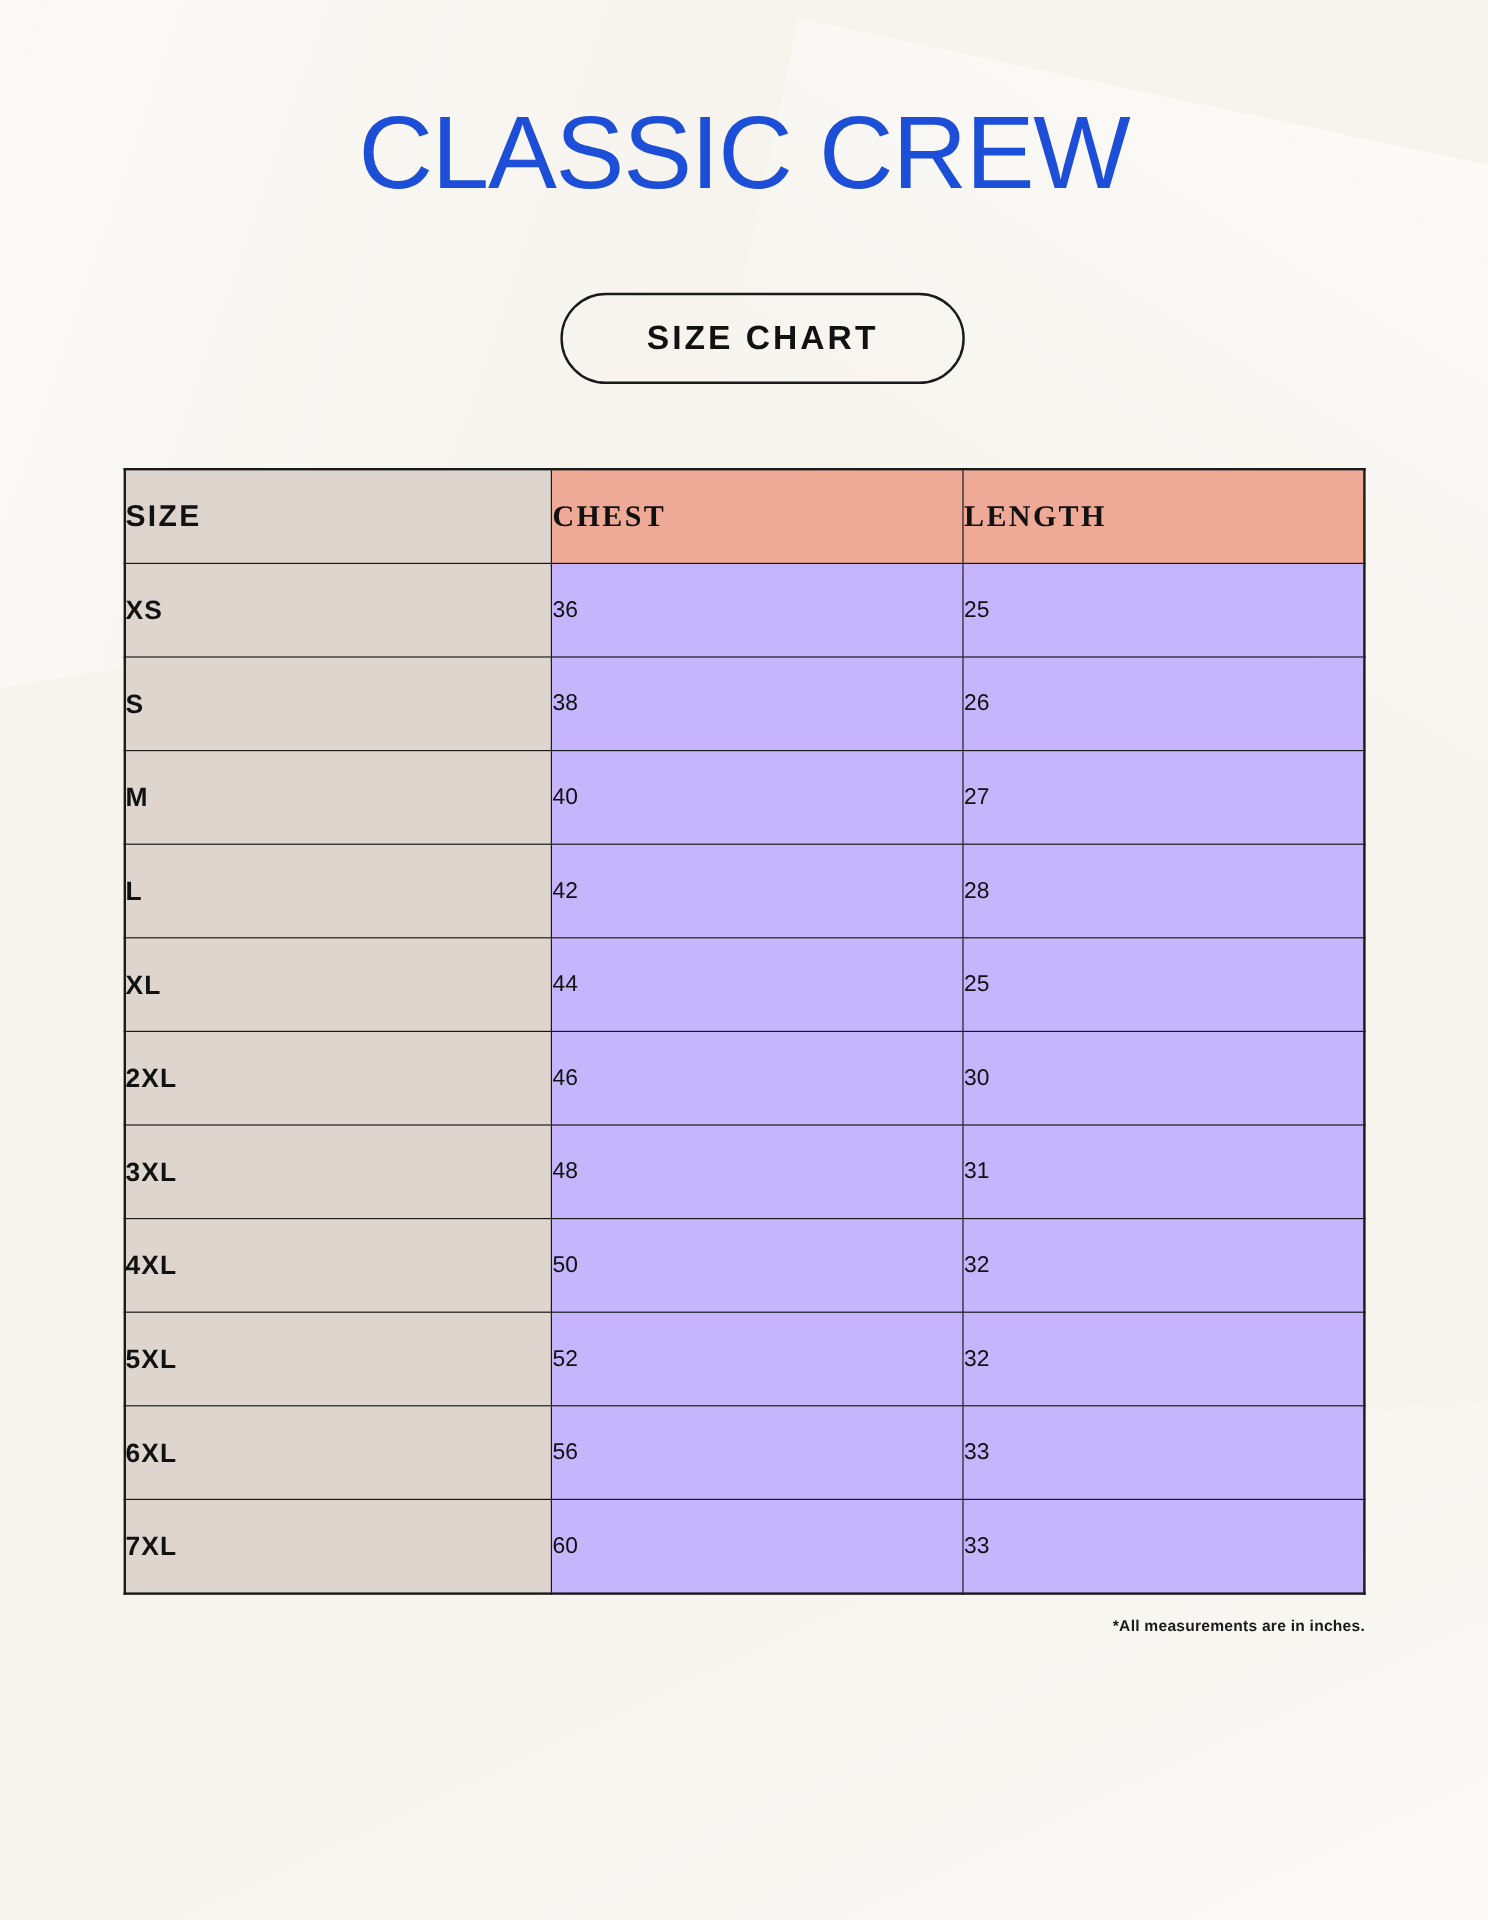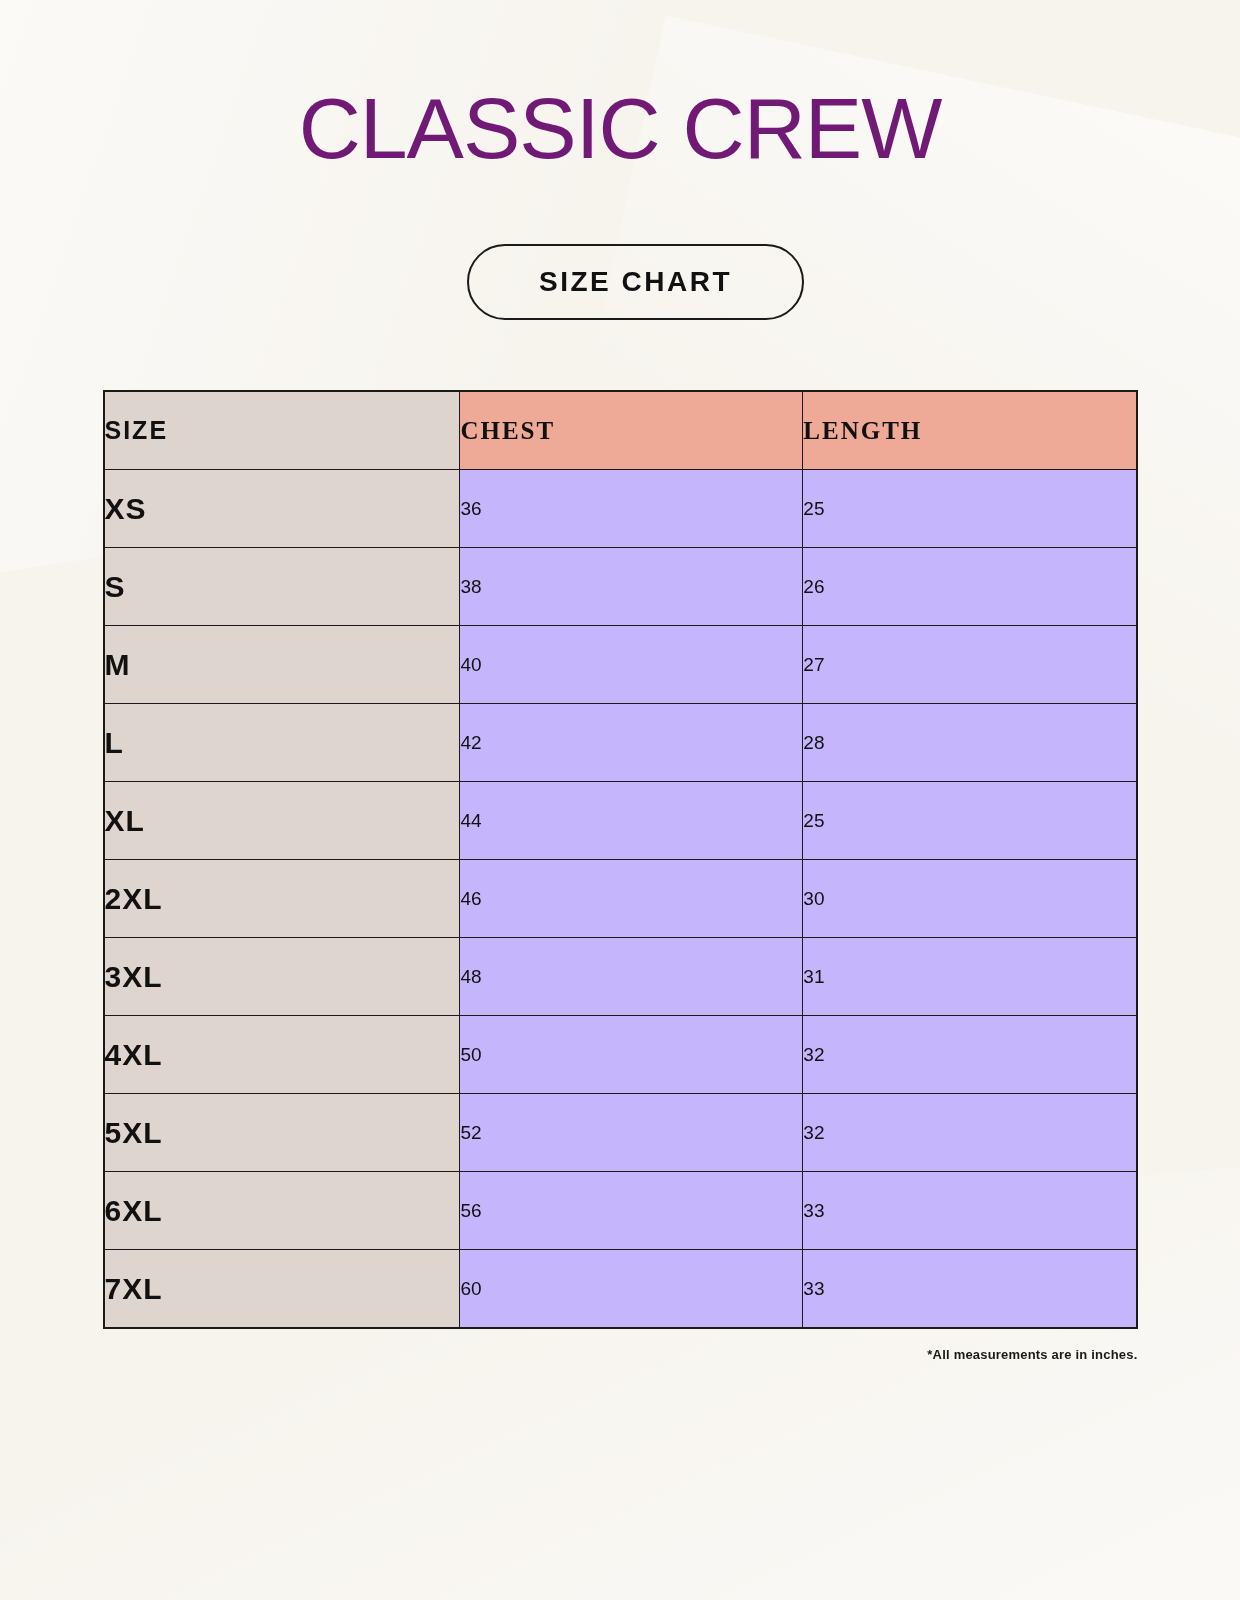--- a/index.html
+++ b/index.html
@@ -55,21 +55,21 @@
     padding: 0;
   }
   .title {
     text-align: center;
     font-size: 86px;
     line-height: 0.98;
     letter-spacing: -1px;
     font-weight: 400;
     margin: 0;
     padding-top: 86px;
-    color: #701a75;
+    color: #1d4ed8;
   }
   .title .line2 {
     display: block;
   }
   .badge-wrap {
     display: flex;
     justify-content: center;
     margin-top: 74px;
     margin-left: 31px;
   }
@@ -112,21 +112,21 @@
   }
   th.h-measure {
     background: #eeaa97;
     font-size: 25px;
     font-weight: 700;
     letter-spacing: 2px;
     font-family: Liberation Serif, serif;
   }
   td.cell-size {
     background: #ded6ce;
-    font-size: 30px;
+    font-size: 22px;
     font-weight: 700;
     letter-spacing: 1px;
   }
   td.cell-val {
     background: #c4b5fd;
     font-size: 19px;
     font-weight: 400;
   }
   .footnote {
     width: 1035px;

